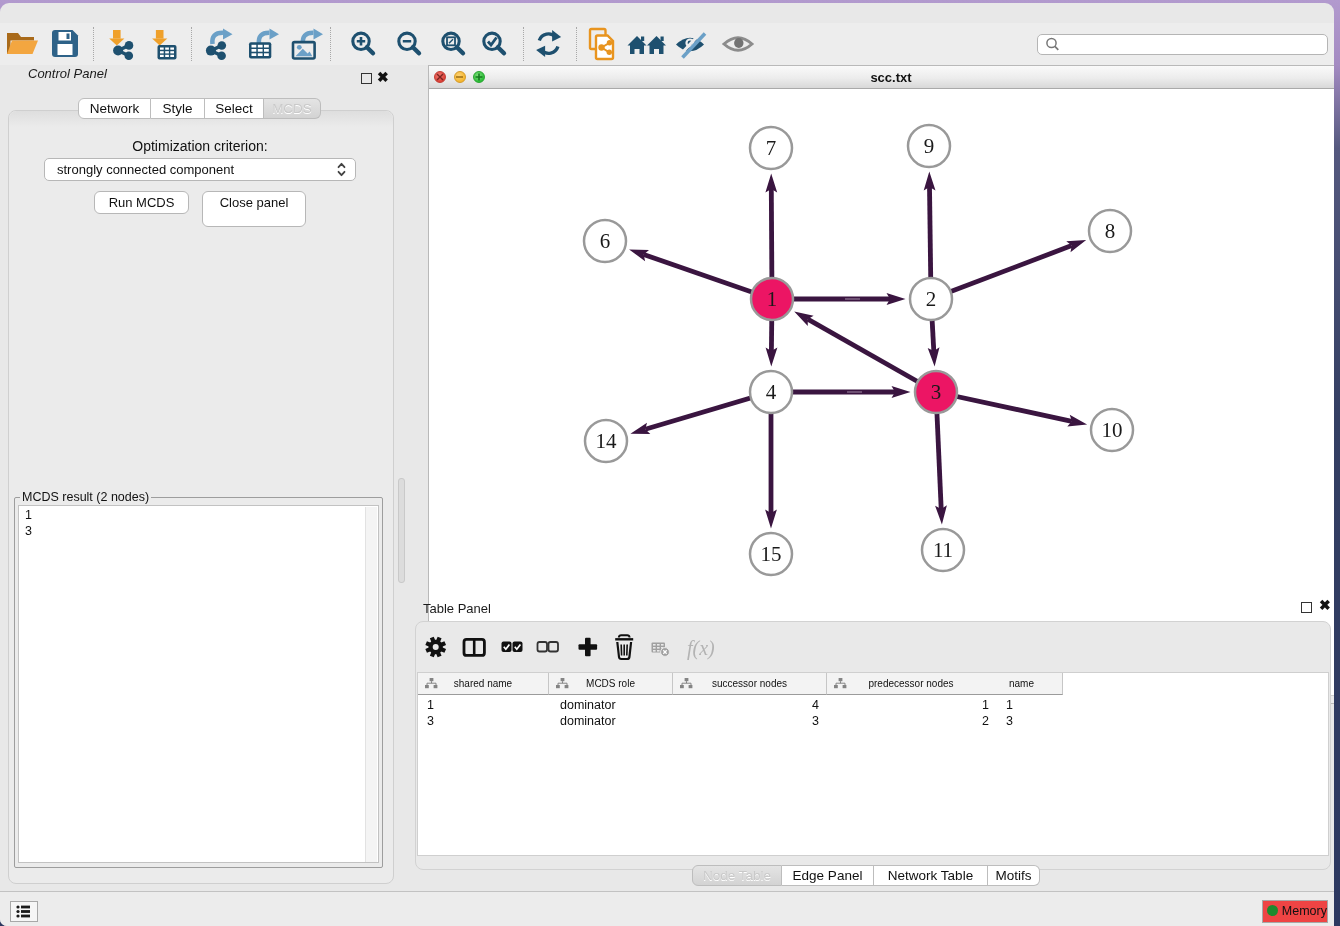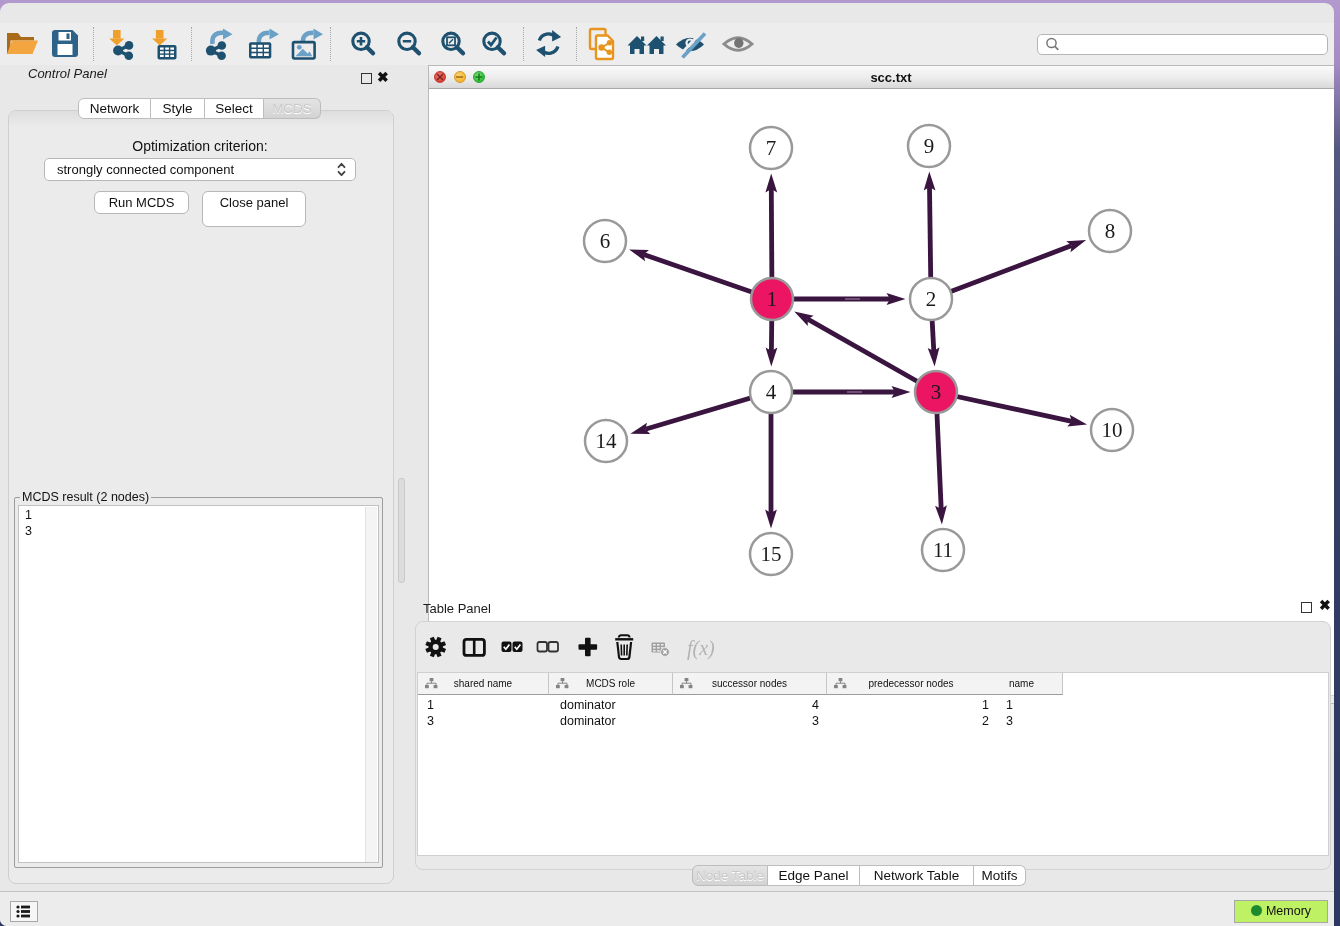--- a/index.html
+++ b/index.html
@@ -37,21 +37,21 @@
 #net-handle{position:absolute;left:459px;top:1px;width:8px;height:5px;background:#bdbdbd;border-radius:1px;}
 
 #tp-pane{position:absolute;left:415px;top:618px;width:916px;height:249px;background:#e9e9e9;border:1px solid #d2d2d2;border-radius:8px;box-sizing:border-box;}
 #tbl{position:absolute;left:417px;top:669px;width:912px;height:184px;background:#fff;border:1px solid #cfcfcf;box-sizing:border-box;}
 .hcell{position:absolute;top:0;height:22px;background:#f3f3f3;border-right:1px solid #c6c6c6;border-bottom:1px solid #9b9b9b;box-sizing:border-box;font-size:10px;color:#111;text-align:center;line-height:21px;}
 .hicon{position:absolute;left:7px;top:5px;}
 .cell{position:absolute;font-size:12.5px;color:#111;}
 #tabs2{position:absolute;left:692px;top:862px;}
 
 #status{position:absolute;left:0;top:888px;width:100%;height:35px;background:#ececec;border-top:1px solid #c2c2c2;}
-#memory{position:absolute;right:6px;top:8px;width:94px;height:23px;background:#bef264;border:1px solid #a8a8a8;font-size:12.5px;color:#111;text-align:center;line-height:21px;box-sizing:border-box;}
+#memory{position:absolute;right:6px;top:8px;width:66px;height:23px;background:#ef4444;border:1px solid #a8a8a8;font-size:12.5px;color:#111;text-align:right;line-height:21px;box-sizing:border-box;}
 #listbtn{position:absolute;left:10px;top:9px;width:28px;height:21px;background:#f6f6f6;border:1px solid #a8a8a8;box-sizing:border-box;}
 #graph text{font-family:"Liberation Serif",serif;font-size:21px;fill:#1a1a1a;}
 </style></head>
 <body>
 <div id="win">
   <div id="toolbar">
     <svg width="1340" height="42" style="position:absolute;left:0;top:0;" viewBox="0 0 1340 42">
         <g>
           <path d="M7,10 L18,10 L21,14 L34,14 L34,17.5 L10.5,17.5 L10.5,31 L7,31 Z" fill="#a96a1a"></path>
           <path d="M12,17.5 L38,17.5 L32.5,31 L7,31 Z" fill="#f3a640"></path>
@@ -372,21 +372,21 @@
     <div class="cell" style="left:394px;top:24.5px;">4</div>
     <div class="cell" style="left:564px;top:24.5px;">1</div>
     <div class="cell" style="left:588px;top:24.5px;">1</div>
     <div class="cell" style="left:9px;top:40.5px;">3</div>
     <div class="cell" style="left:142px;top:40.5px;">dominator</div>
     <div class="cell" style="left:394px;top:40.5px;">3</div>
     <div class="cell" style="left:564px;top:40.5px;">2</div>
     <div class="cell" style="left:588px;top:40.5px;">3</div>
   </div>
   <div class="tabs" id="tabs2">
-    <div class="tab sel first" style="width:76px;">Node Table</div>
+    <div class="tab sel first" style="width:90px;">Node Table</div>
       <div class="tab" style="width:92px;">Edge Panel</div>
       <div class="tab" style="width:114px;">Network Table</div>
       <div class="tab last" style="width:52px;">Motifs</div>
   </div>
 
   <div id="status">
     <div id="listbtn"><svg width="26" height="19" viewBox="0 0 26 19">
           <g fill="#1a1a1a">
             <circle cx="7" cy="5" r="1.6"></circle>
             <circle cx="7" cy="9.5" r="1.6"></circle>

